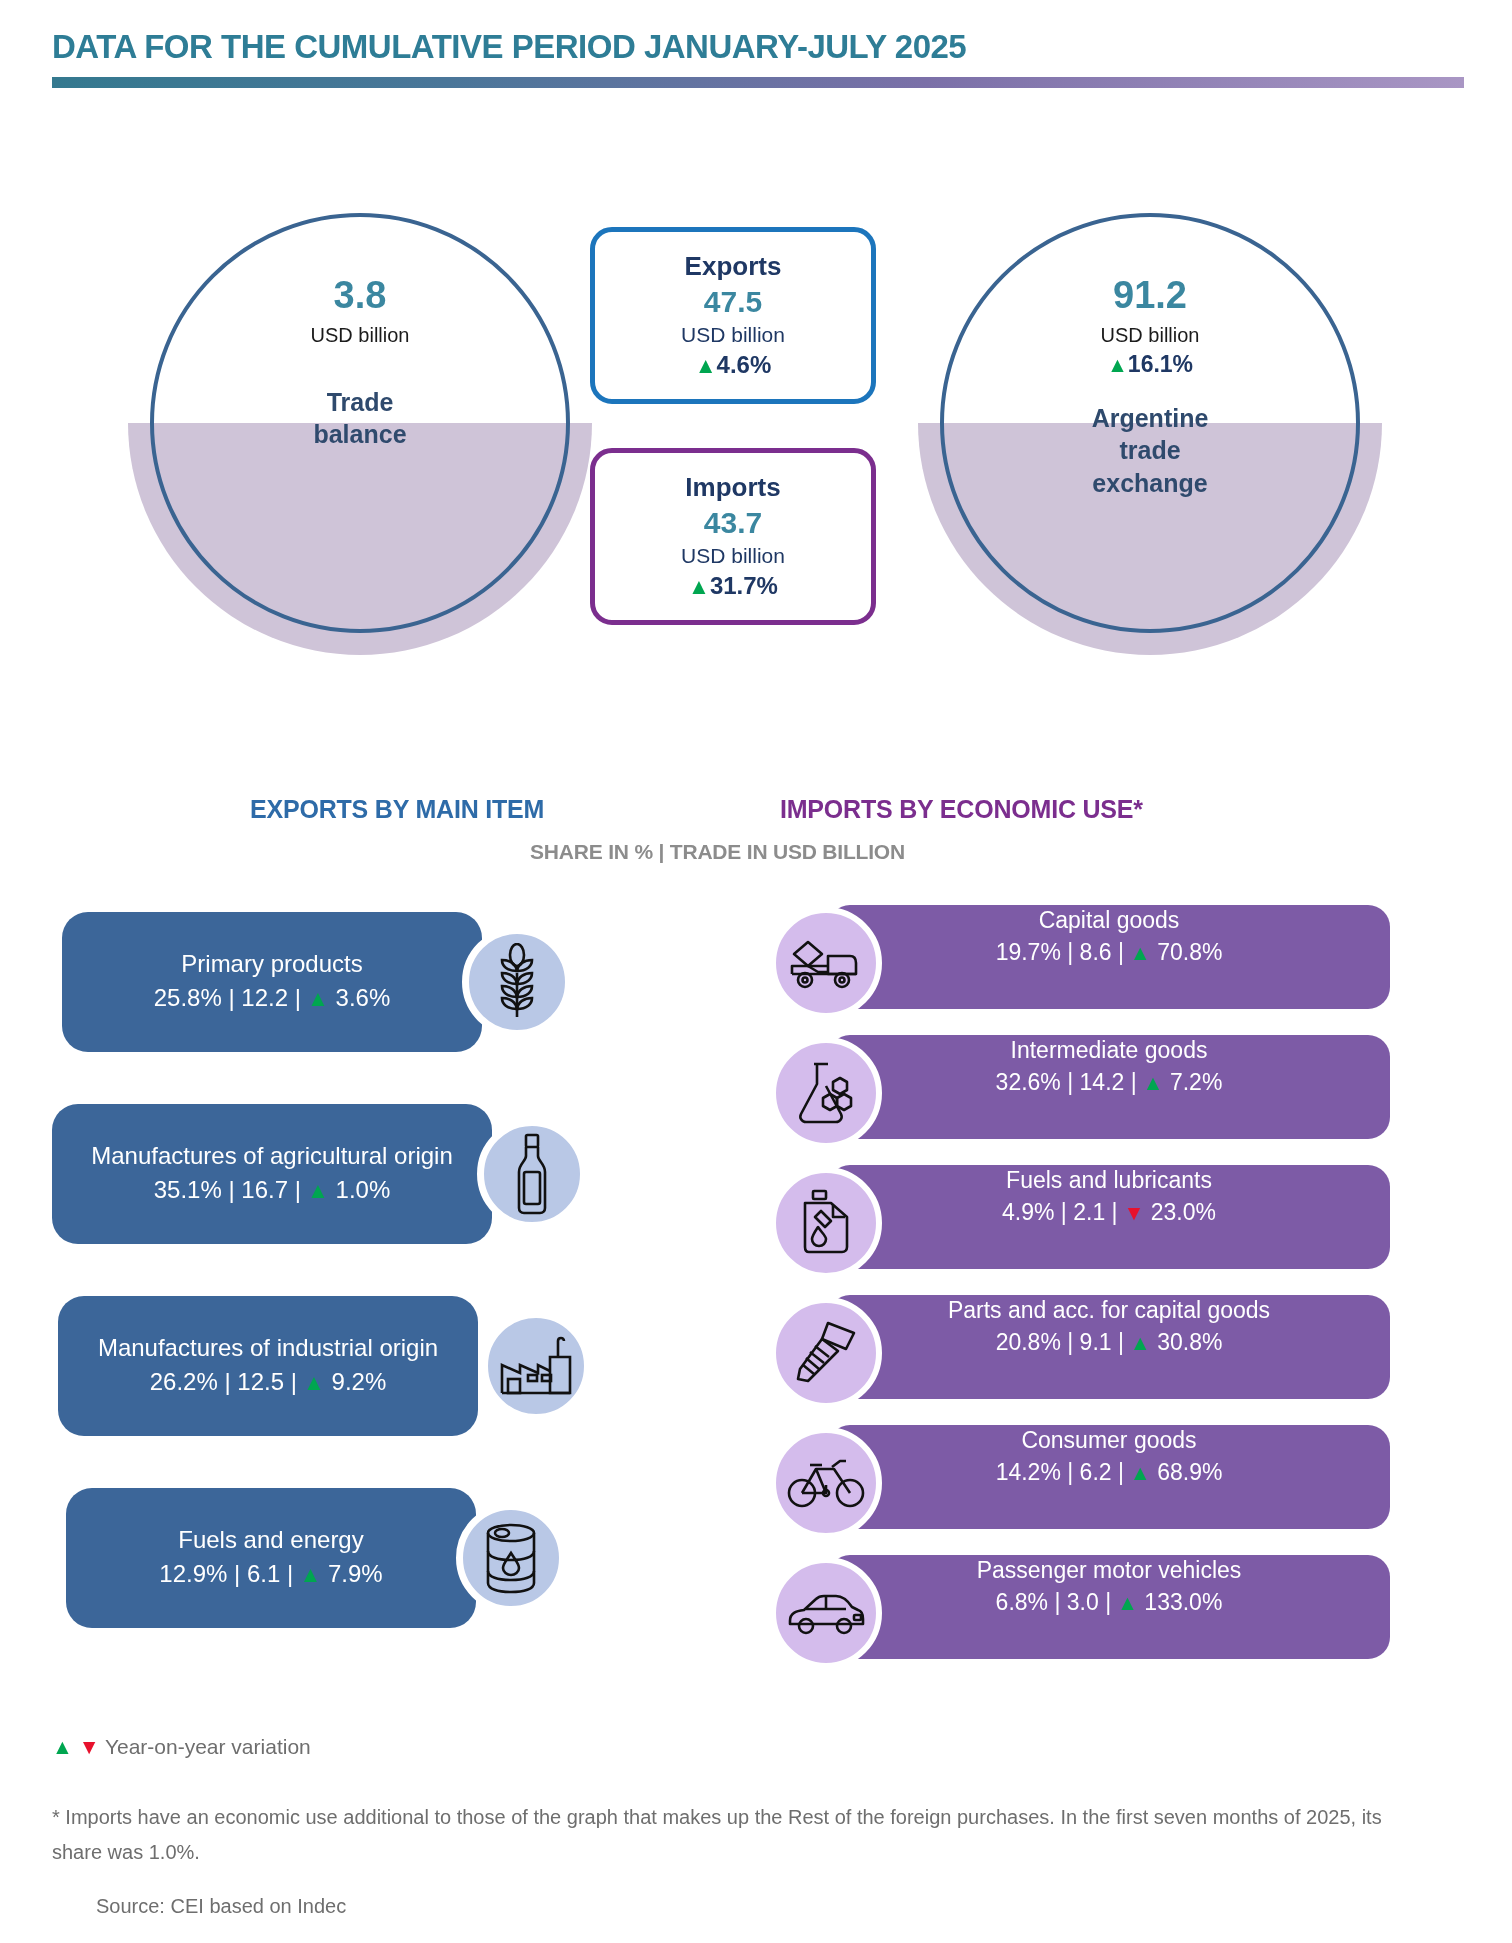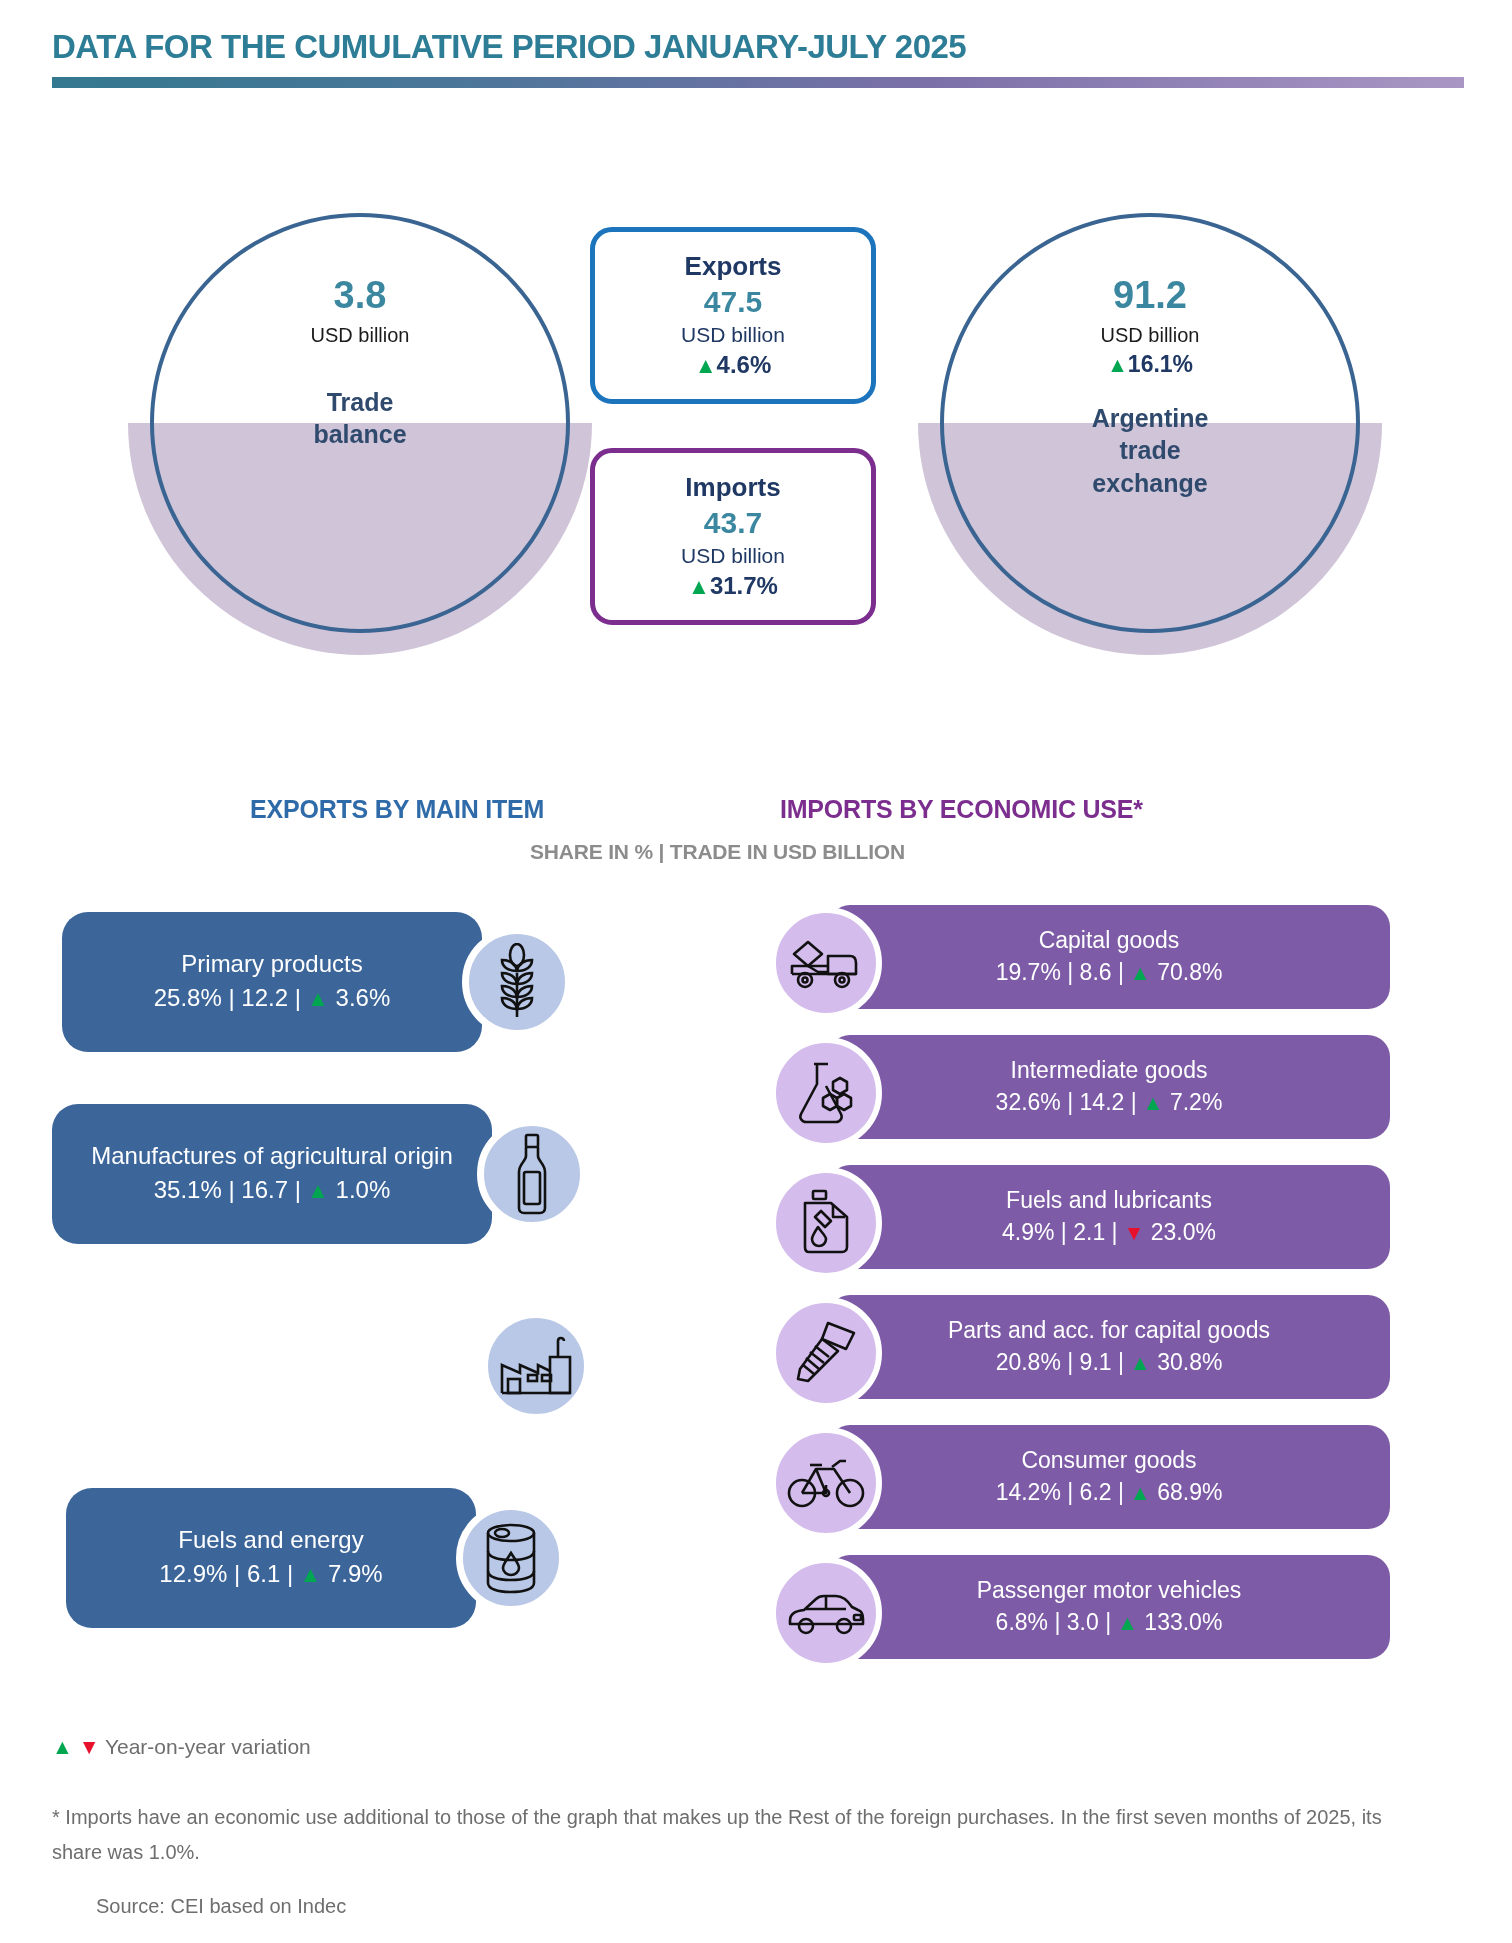--- a/index.html
+++ b/index.html
@@ -139,21 +139,21 @@
 
   
   .im-list { position: absolute; left: 770px; top: 905px; width: 620px; }
   .im-row { position: relative; height: 116px; margin-bottom: 14px; }
   .im-bar {
     position: absolute;
     left: 58px; right: 0; height: 104px;
     background: #7D5BA6;
     border-radius: 22px;
     display: flex; flex-direction: column;
-    align-items: center; justify-content: center;
+    align-items: center; justify-content: flex-start;
     color: #ffffff;
   }
   .im-bar .name { font-size: 23px; line-height: 1.35; white-space: nowrap; }
   .im-bar .stats { font-size: 23px; line-height: 1.45; white-space: nowrap; }
   .im-icon {
     position: absolute;
     left: 0; top: 2px;
     width: 112px; height: 112px;
     border-radius: 50%;
     background: #D4BCEC;
@@ -267,20 +267,24 @@
       <div class="ex-icon" style="left:477px;">
         <svg width="48" height="84" viewBox="0 0 48 84" fill="none" stroke="#111" stroke-width="2.6">
           <rect x="18" y="3" width="12" height="12" rx="1.5"></rect>
           <path d="M18 15 V24 C18 29 11 32 11 40 V76 C11 79 13 81 16 81 H32 C35 81 37 79 37 76 V40 C37 32 30 29 30 24 V15"></path>
           <rect x="16" y="40" width="16" height="32" rx="2"></rect>
         </svg>
       </div>
     </div>
 
     <div class="ex-row">
+      <div class="ex-bar" style="left:58px; width:420px;">
+        <div class="name">Manufactures of industrial origin</div>
+        <div class="stats"><span>26.2%  |  12.5  |</span><span class="arrow-up"> ▲</span><span> 9.2%</span></div>
+      </div>
       <div class="ex-icon" style="left:481px;">
         <svg width="76" height="62" viewBox="0 0 76 62" fill="none" stroke="#111" stroke-width="2.6">
           <path d="M66 6 C66 2 60 2 60 6 V22"></path>
           <path d="M60 22 H52 V58 H72 V22 Z"></path>
           <path d="M4 58 V30 L22 38 V30 L40 38 V30 L52 36"></path>
           <path d="M4 58 H72"></path>
           <rect x="10" y="44" width="12" height="14"></rect>
           <rect x="30" y="40" width="9" height="6"></rect>
           <rect x="44" y="40" width="9" height="6"></rect>
         </svg>

